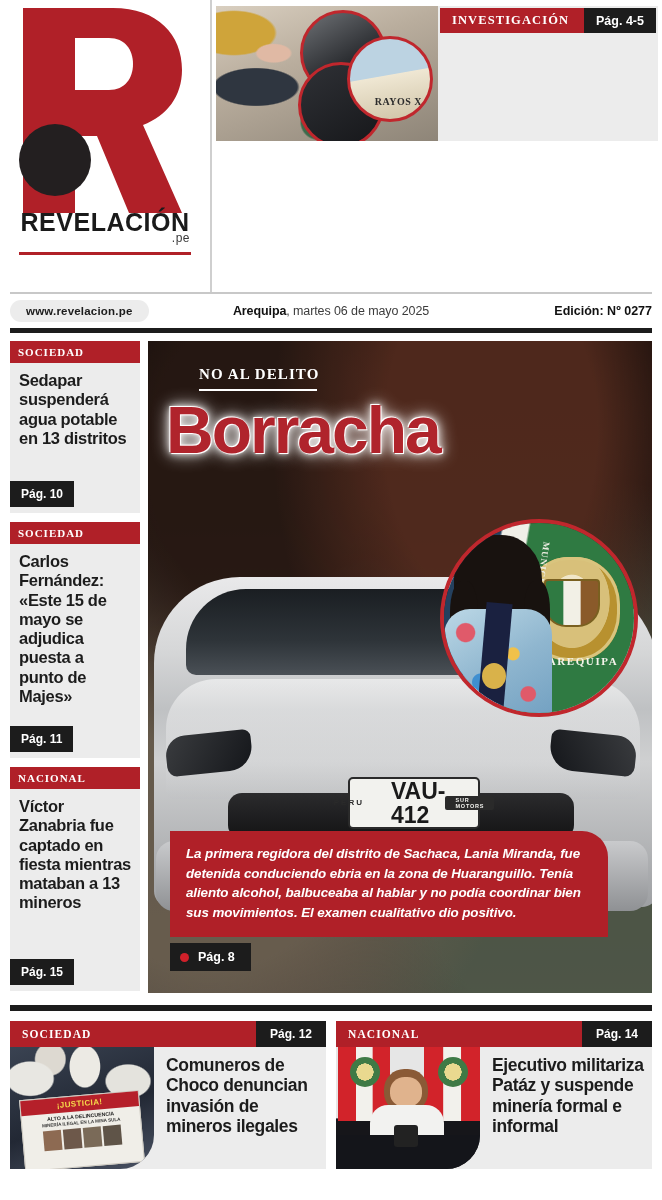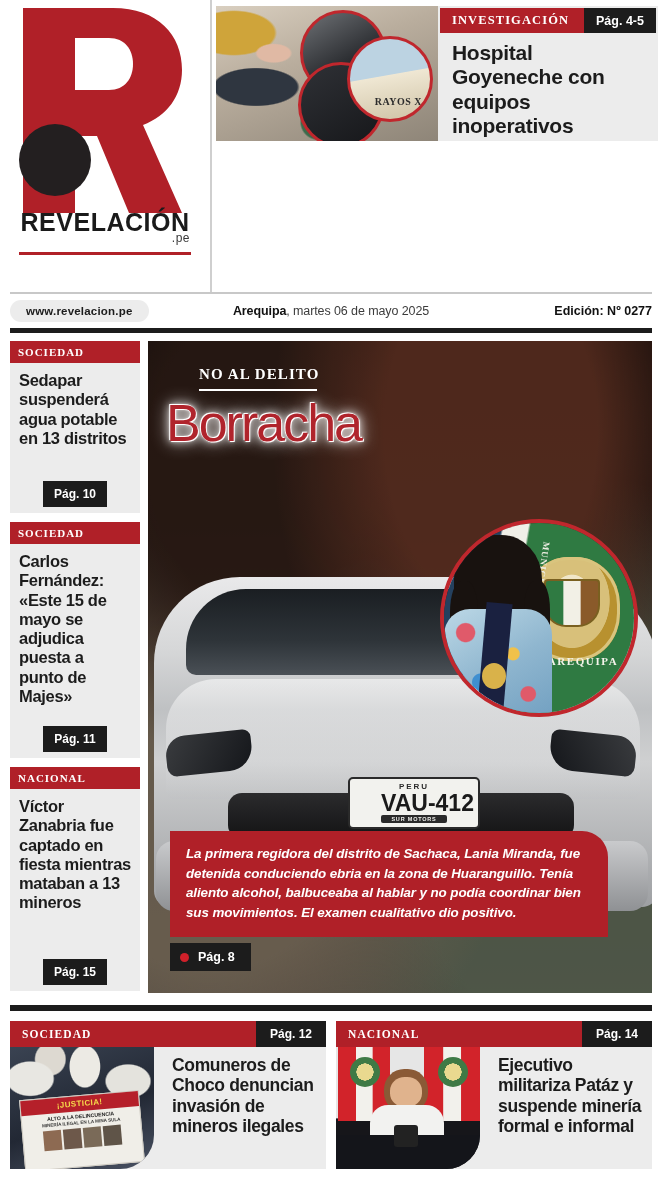--- a/index.html
+++ b/index.html
@@ -71,32 +71,32 @@
 
   
   .main { display: flex; padding: 8px 10px 0 10px; gap: 8px; height: 660px; }
 
   .sidebar { width: 130px; display: flex; flex-direction: column; gap: 9px; }
   .side-card { background: #ececec; display: flex; flex-direction: column; }
   .side-tag { background: #b02028; color: #fff; font-weight: 800; font-size: 11px;
               letter-spacing: 1px; padding: 5px 8px; font-family: "Liberation Serif", serif; }
   .side-title { padding: 8px 9px 4px 9px; font-size: 16.5px; line-height: 1.17;
                 font-weight: 800; color: #1c1c1c; letter-spacing: -.3px; flex: 1; }
-  .side-badge-row { display: flex; justify-content: center; padding: 4px 0 6px 0; }
+  .side-badge-row { display: flex; justify-content: flex-start; padding: 4px 0 6px 0; }
   .side-badge { background: #1c1c1c; color: #fff; font-weight: 800; font-size: 12px;
                 padding: 6px 11px; }
 
   .hero { flex: 1; position: relative; overflow: hidden; background: #120d0c; }
   .hero-photo { position: absolute; inset: 0; }
   .hero-kicker { position: absolute; left: 24px; top: 24px; z-index: 5; margin-left: 27px; }
   .hero-kicker span { color: #fff; font-weight: 800; font-size: 15px; letter-spacing: 1.1px;
                       font-family: "Liberation Serif", serif; }
   .hero-kicker .kline { margin-top: 6px; height: 2px; background: #fff; width: 118px; }
   .hero-headline { position: absolute; left: 18px; top: 56px; z-index: 5;
-                   font-size: 52px; font-weight: 400; color: #b0242c; letter-spacing: -2px;
+                   font-size: 66px; font-weight: 700; color: #b0242c; letter-spacing: -2px;
                    line-height: 1; text-shadow: 0 0 10px #fff, 0 0 18px #fff, 0 0 3px #fff,
                    1px 1px 0 #fff, -1px -1px 0 #fff; }
   .hero-inset { position: absolute; right: 14px; top: 178px; width: 198px; height: 198px;
                 border-radius: 50%; border: 4px solid #c0272d; overflow: hidden; z-index: 4; }
   .hero-caption { position: absolute; left: 22px; right: 44px; bottom: 56px; z-index: 6;
                   background: #b02028; color: #fff; padding: 13px 16px 14px 16px;
                   border-radius: 0 26px 0 0; font-style: italic; font-weight: 700;
                   font-size: 13.4px; line-height: 1.48; letter-spacing: -.1px; }
   .hero-pag { position: absolute; left: 22px; bottom: 22px; z-index: 7; background: #1c1c1c;
               color: #fff; font-weight: 800; font-size: 12.5px; padding: 7px 16px 7px 10px;
@@ -108,21 +108,21 @@
   .bottom { display: flex; gap: 10px; padding: 0 10px; height: 148px; }
   .bot-card { flex: 1; background: #ececec; display: flex; flex-direction: column; overflow: hidden; }
   .bot-head { display: flex; height: 26px; }
   .bot-tag { background: #b02028; color: #fff; font-weight: 800; font-size: 11.5px;
              letter-spacing: 1.1px; display: flex; align-items: center; padding: 0 12px;
              flex: 1; font-family: "Liberation Serif", serif; }
   .bot-badge { background: #1c1c1c; color: #fff; font-weight: 800; font-size: 12px;
                display: flex; align-items: center; justify-content: center; padding: 0 14px; }
   .bot-body { flex: 1; display: flex; }
   .bot-photo { width: 144px; position: relative; overflow: hidden; border-radius: 0 0 34px 0; flex: 0 0 144px; }
-  .bot-title { flex: 1; padding: 8px 8px 0 18px; font-size: 17.5px; line-height: 1.17;
+  .bot-title { flex: 1; padding: 8px 8px 0 12px; font-size: 17.5px; line-height: 1.17;
                font-weight: 800; color: #1c1c1c; letter-spacing: -.35px; }
 
   .bot-gap { height: 25px; background: #fff; }
 </style>
 </head>
 <body>
 
 <div class="page">
 
   <div class="masthead">
@@ -157,21 +157,20 @@
                background:linear-gradient(170deg,#bcd3e2 0 45%,#efe7d3 46%,#cfc3a6)">
             <div style="position:absolute;left:8px;bottom:12px;right:8px;text-align:right;
                  font-family:'Liberation Serif',serif;font-weight:700;font-size:10px;color:#2c2c2c;letter-spacing:.5px;">RAYOS X</div>
           </div>
         </div>
         <div class="teaser-body">
           <div class="tag-row">
             <div class="tag">INVESTIGACIÓN</div>
             <div class="pagebadge">Pág. 4-5</div>
           </div>
-          <div class="teaser-title">Hospital Goyeneche con equipos inoperativos</div>
         </div>
       </div>
 
 
     </div>
   </div>
 
   <div class="inforule-top"></div>
   <div class="infobar">
     <div class="url-pill">www.revelacion.pe</div>
@@ -243,21 +242,21 @@
              transform:rotate(-6deg);"></div>
         <div style="position:absolute;right:16px;top:392px;width:86px;height:40px;
              background:linear-gradient(240deg,#3a3c3f,#14161a);border-radius:8px 20px 10px 24px;
              transform:rotate(6deg);"></div>
 
         <div style="position:absolute;left:8px;right:4px;top:500px;height:70px;
              background:linear-gradient(180deg,#c9cacc,#8f9194);border-radius:18px;"></div>
 
         <div style="position:absolute;left:200px;top:436px;width:132px;height:52px;
              background:#f2f2ee;border:2px solid #2a2a2a;border-radius:5px;
-             display:flex;flex-direction:column;align-items:center;justify-content:center;">
+             display:flex;flex-direction:row;align-items:center;justify-content:center;">
           <div style="font-size:8px;font-weight:800;color:#2a2a2a;letter-spacing:2px;line-height:1;">PERU</div>
           <div style="font-size:23px;font-weight:800;color:#1a1a1a;letter-spacing:0px;line-height:1.05;margin-left:27px;">VAU-412</div>
           <div style="font-size:5.5px;font-weight:700;color:#f2f2ee;background:#2a2a2a;
                letter-spacing:.8px;padding:1px 10px;border-radius:2px;">SUR MOTORS</div>
         </div>
       </div>
 
       <div class="hero-kicker">
         <span>NO AL DELITO</span>
         <div class="kline"></div>

